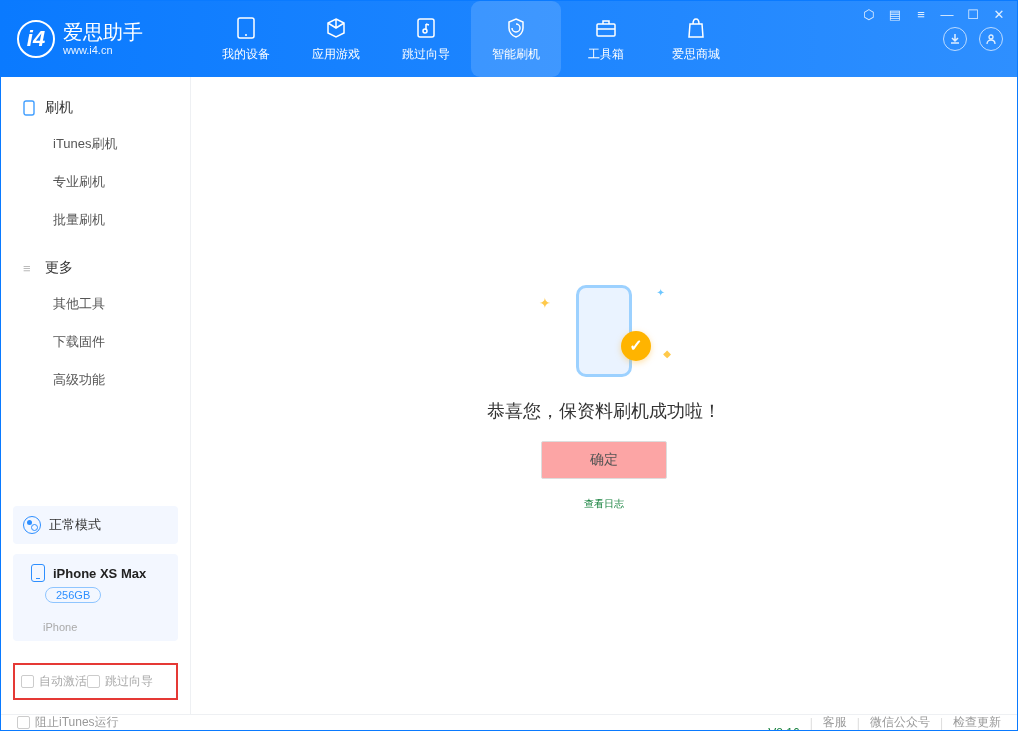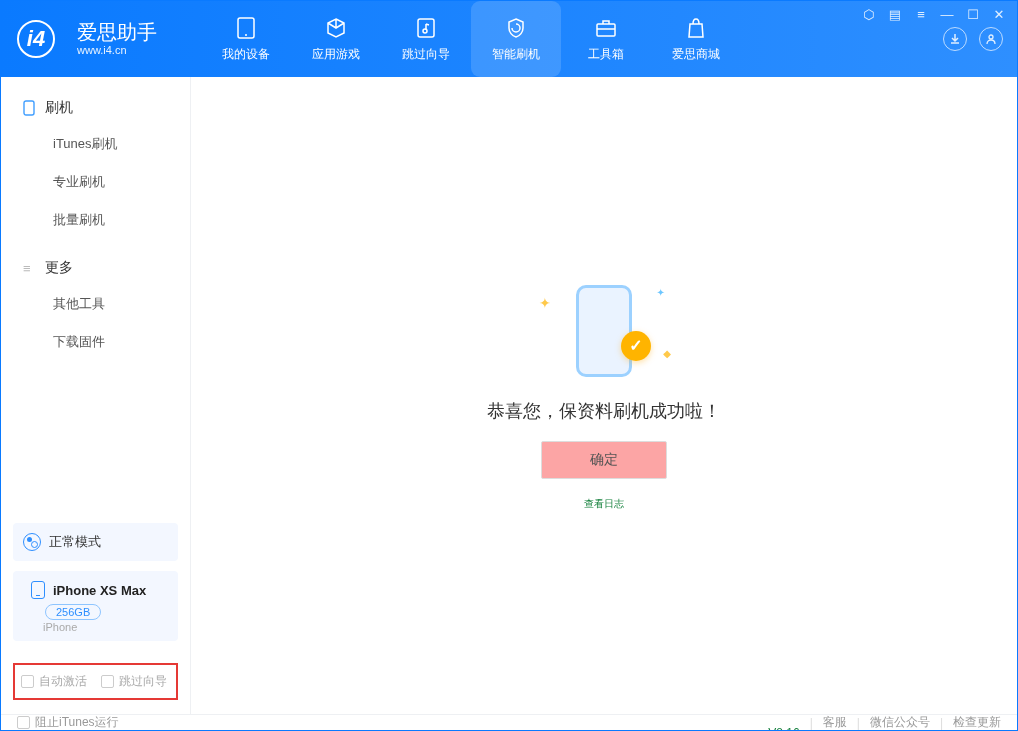--- a/index.html
+++ b/index.html
@@ -1,20 +1,20 @@
 <!DOCTYPE html>
 <html><head>
 <meta charset="utf-8">
 <style>
 * { margin: 0; padding: 0; box-sizing: border-box; font-family: "Microsoft YaHei", Arial, sans-serif; }
 body { background: #fff; width: 1018px; height: 731px; border: 1px solid #0a7aff; display: flex; flex-direction: column; overflow: hidden; }
 
 
 .header { height: 76px; background: linear-gradient(to right, #0a7aff, #2e8fff); display: flex; align-items: center; color: #fff; position: relative; }
-.logo-area { display: flex; align-items: center; gap: 22px; padding-left: 16px; width: 200px; }
+.logo-area { display: flex; align-items: center; gap: 8px; padding-left: 16px; width: 200px; }
 .logo-circle { width: 38px; height: 38px; border: 2px solid #fff; border-radius: 50%; display: flex; align-items: center; justify-content: center; font-size: 22px; font-weight: bold; font-style: italic; }
 .logo-text { display: flex; flex-direction: column; line-height: 1.2; }
 .logo-main { font-size: 20px; font-weight: 500; }
 .logo-sub { font-size: 11px; opacity: .9; }
 .nav { display: flex; height: 100%; }
 .nav-item { width: 90px; display: flex; flex-direction: column; align-items: center; justify-content: center; gap: 6px; cursor: pointer; font-size: 12px; }
 .nav-item.active { background: rgba(255,255,255,0.15); border-radius: 9px; }
 .nav-icon { width: 24px; height: 24px; display: flex; align-items: center; justify-content: center; }
 .header-right { position: absolute; right: 14px; top: 50%; transform: translateY(-50%); display: flex; gap: 12px; align-items: center; }
 .hr-icon { width: 24px; height: 24px; border: 1.5px solid rgba(255,255,255,.8); border-radius: 50%; display: flex; align-items: center; justify-content: center; cursor: pointer; opacity: .85; }
@@ -33,23 +33,23 @@
 .side-item.active { color: #0a7aff; }
 .side-status { margin: 0 12px 10px; padding: 10px 10px; background: #f3f7ff; border-radius: 4px; display: flex; align-items: center; gap: 8px; font-size: 13px; color: #333; }
 .status-dot { width: 18px; height: 18px; border: 1.5px solid #2e8fff; border-radius: 50%; display: inline-block; position: relative; }
 .status-dot::before, .status-dot::after { content: ""; position: absolute; width: 5px; height: 5px; border-radius: 50%; }
 .status-dot::before { background: #2e8fff; left: 2.5px; top: 2.5px; }
 .status-dot::after { border: 1.5px solid #2e8fff; right: 2px; bottom: 2px; }
 .device-card { margin: 0 12px 12px; padding: 10px 10px 8px; background: #f3f7ff; border-radius: 4px; }
 .dev-row1 { display: flex; align-items: center; gap: 8px; font-size: 13px; color: #222; font-weight: 600; margin-left: 8px; }
 .dev-phone-icon { width: 14px; height: 18px; border: 1.5px solid #2e8fff; border-radius: 3px; display: inline-block; position: relative; }
 .dev-phone-icon::after { content: ""; position: absolute; left: 50%; bottom: 2px; width: 4px; height: 1px; background: #2e8fff; transform: translateX(-50%); }
-.dev-badge { display: inline-block; margin: 5px 0 1px 22px; padding: 1px 10px; border: 1px solid #8ec5ff; border-radius: 10px; font-size: 11px; color: #2e8fff; }
+.dev-badge { display: inline-block; margin: 5px 0 18px 22px; padding: 1px 10px; border: 1px solid #8ec5ff; border-radius: 10px; font-size: 11px; color: #2e8fff; }
 .dev-sub { margin-left: 20px; font-size: 11px; color: #aaa; }
-.side-checks { margin: 10px 12px 14px; padding: 8px 6px; border: 2px solid #e53935; display: flex; gap: 14px; font-size: 12px; color: #aaa; }
+.side-checks { margin: 10px 12px 14px; padding: 8px 6px; border: 2px solid #e53935; display: flex; gap: 0; font-size: 12px; color: #aaa; }
 .chk { display: flex; align-items: center; gap: 5px; cursor: pointer; }
 .chkbox { width: 13px; height: 13px; border: 1px solid #ccc; border-radius: 2px; display: inline-block; }
 
 
 .main { flex: 1; display: flex; flex-direction: column; align-items: center; justify-content: center; gap: 18px; }
 .illus { width: 130px; height: 100px; position: relative; display: flex; align-items: center; justify-content: center; }
 .phone-outline { width: 56px; height: 92px; border: 3px solid #9cd1ff; border-radius: 10px; background: #eaf3ff; position: relative; }
 .spark { position: absolute; color: #ffc94a; font-size: 14px; }
 .spark.s1 { left: 0; top: 14px; }
 .spark.s2 { right: 4px; top: 6px; font-size: 10px; color: #6cc6ff; }
@@ -171,20 +171,21 @@
       <div class="side-item">iTunes刷机</div>
       <div class="side-item">专业刷机</div>
       <div class="side-item">批量刷机</div>
 
       <div class="side-group-hdr" style="margin-top:12px;">
         <span class="g-icon" style="color:#bbb;">≡</span>
         <span>更多</span>
       </div>
       <div class="side-item">其他工具</div>
       <div class="side-item">下载固件</div>
+      <div class="side-item">高级功能</div>
     </div>
 
     <div class="side-status">
       <span class="status-dot"></span>
       <span>正常模式</span>
     </div>
 
     <div class="device-card">
       <div class="dev-row1">
         <span class="dev-phone-icon"></span>

